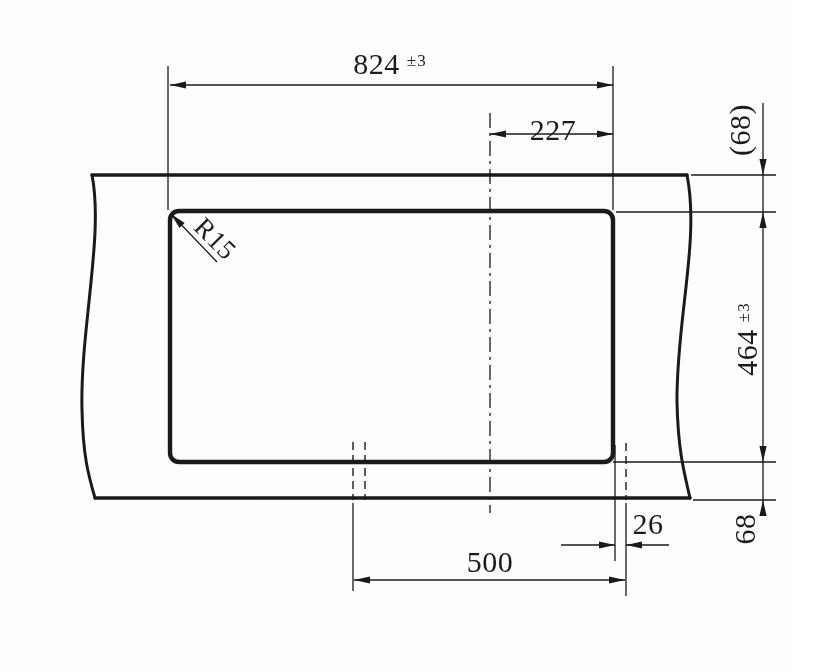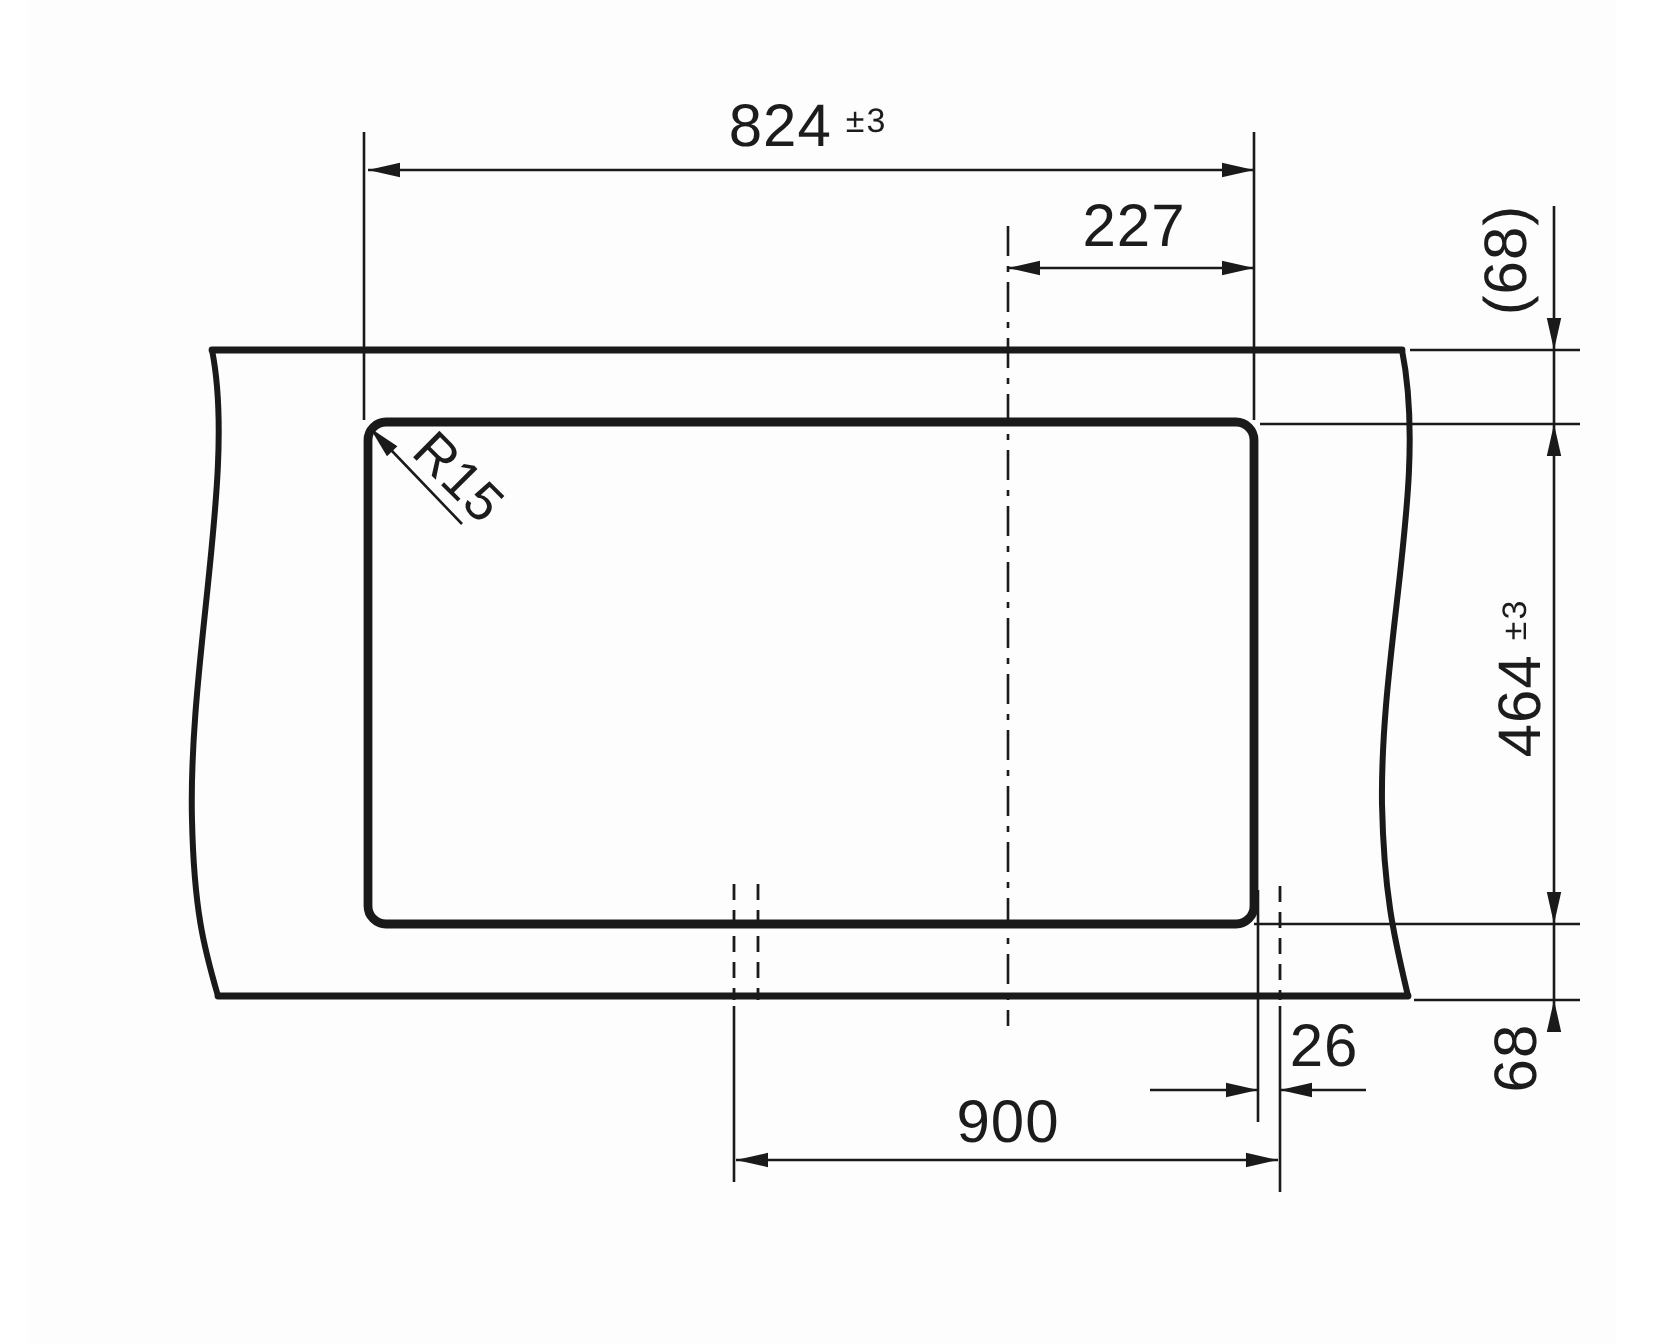--- a/index.html
+++ b/index.html
@@ -1,24 +1,23 @@
 <!DOCTYPE html>
 <html><head>
 <meta charset="utf-8">
 <style>
   html, body { margin: 0; padding: 0; background: #ffffff; }
   .stage {
     position: relative;
     width: 794px;
     height: 672px;
     background: #fdfdfd;
-    font-family: Liberation Sans, sans-serif;
+    font-family: Liberation Serif, serif;
     color: #1c1c1c;
     overflow: hidden;
-    margin-left: 14px;
   }
   .stage svg { position: absolute; left: 0; top: 0; }
   .label {
     position: absolute;
     display: flex;
     align-items: center;
     white-space: nowrap;
     transform: translate(-50%, -50%);
     font-size: 30px;
     line-height: 1;
@@ -95,21 +94,21 @@
       <polygon points="625,580 609,576.4 609,583.6"></polygon>
       <polygon points="171,214 179.5,228.1 184.7,223.1"></polygon>
     </g>
   </svg>
 
   <div class="label" style="left:390px; top:64px;">
     <span>824</span>
     <span class="tol">±3</span>
   </div>
 
-  <div class="label" style="left:553px; top:114px;text-align:center;">
+  <div class="label" style="left:553px; top:130px;text-align:center;">
     <span>227</span>
   </div>
 
   <div class="label rot-ccw" style="left:740px; top:130px;">
     <span>(68)</span>
   </div>
 
   <div class="label rot-ccw" style="left:747px; top:339px;">
     <span>464</span>
     <span class="tol">±3</span>
@@ -117,20 +116,20 @@
 
   <div class="label rot-ccw" style="left:745px; top:529px;">
     <span>68</span>
   </div>
 
   <div class="label" style="left:648px; top:524px;">
     <span>26</span>
   </div>
 
   <div class="label" style="left:490px; top:562px;">
-    <span>900</span>
+    <span>500</span>
   </div>
 
   <div class="label rot-45" style="left:215px; top:239px;">
     <span>R15</span>
   </div>
 
 </div>
 
 </body></html>

